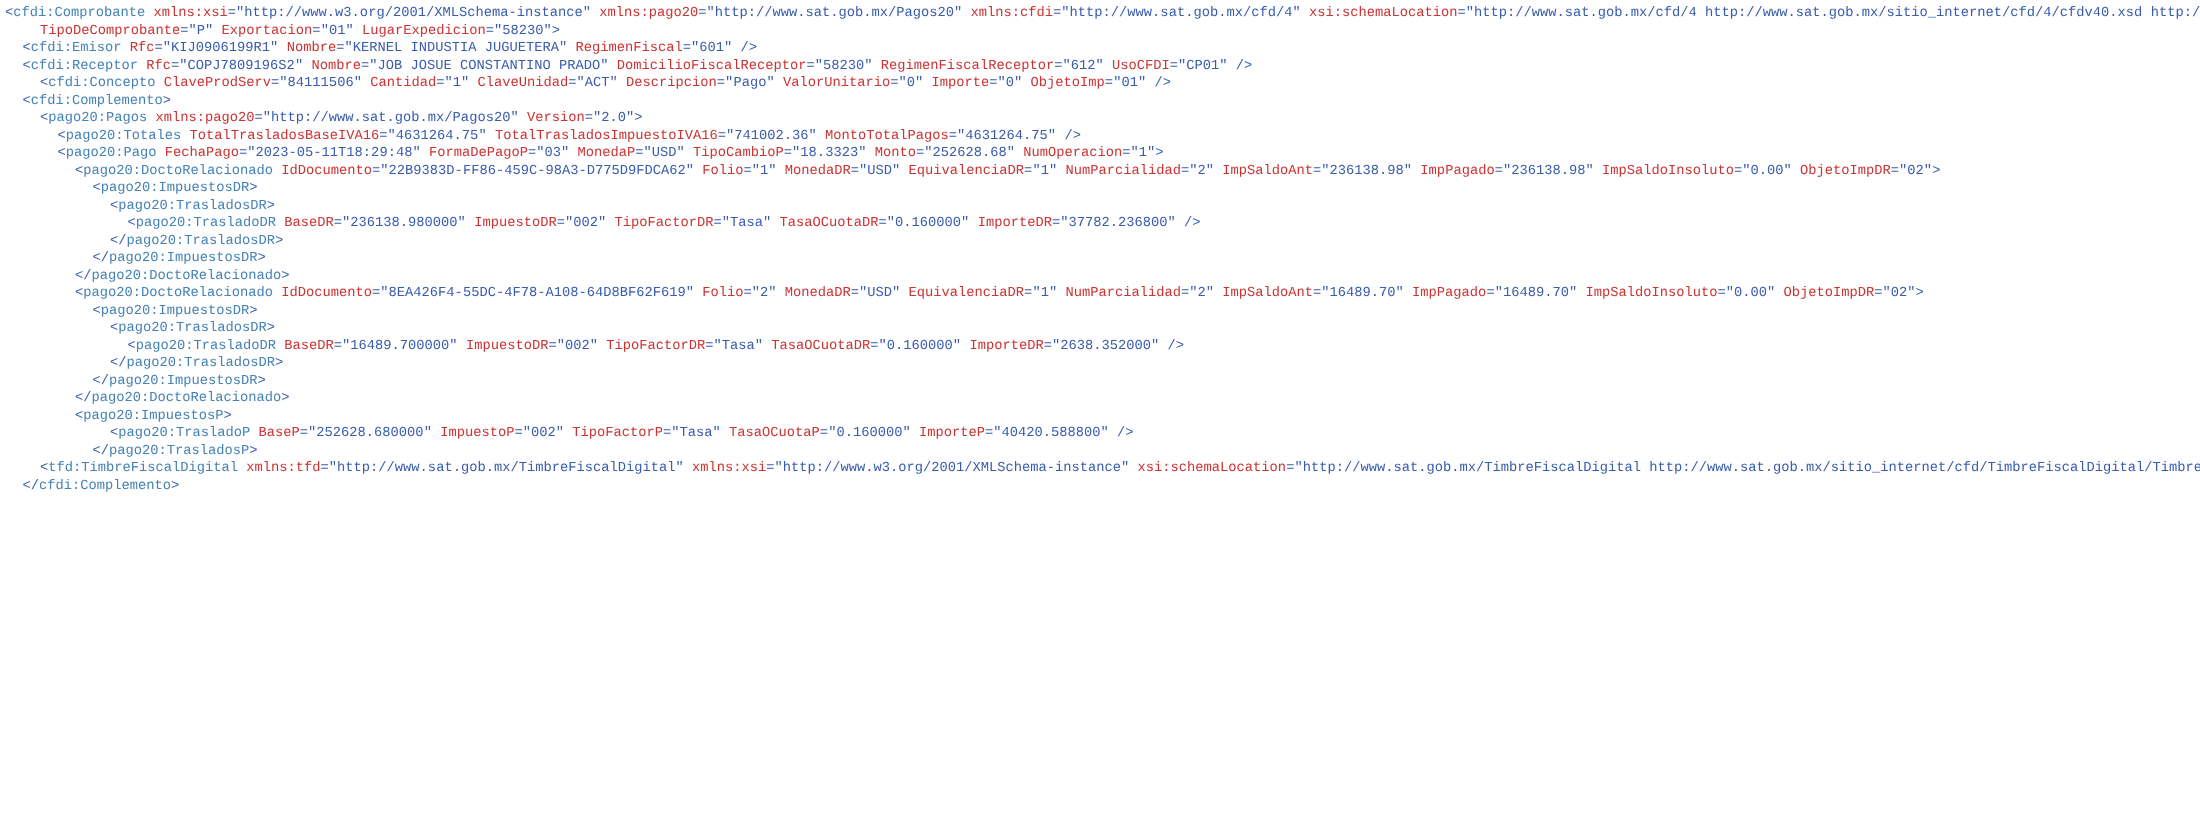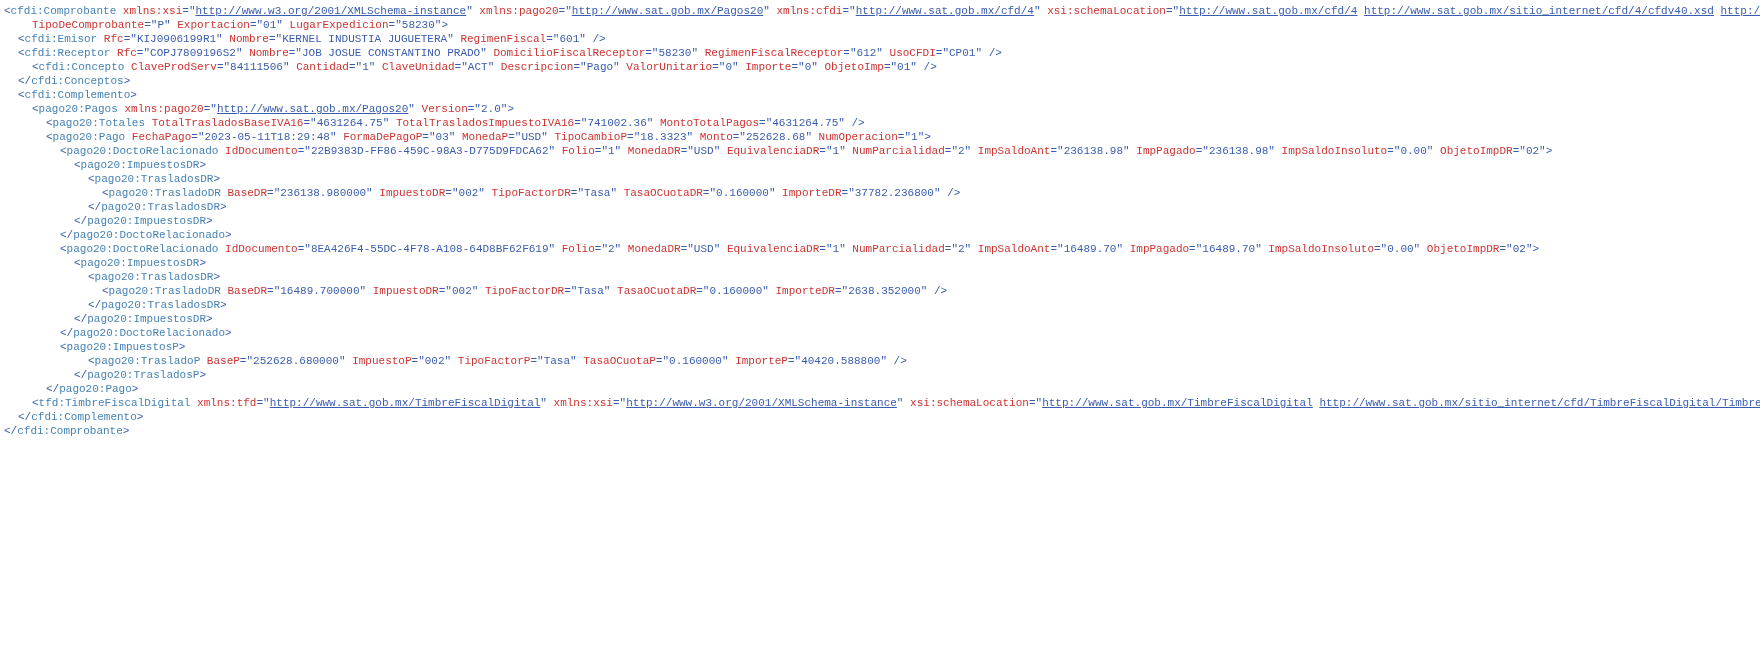--- a/index.html
+++ b/index.html
@@ -10,40 +10,39 @@
     line-height: 14px;
     background: #fff;
     color: #000;
     white-space: nowrap;
     overflow-x: auto;
   }
   .line { display: block; }
   .tag { color: #4682b4; margin-top: 20px; }
   .attr { color: #cc3333; }
   .val { color: #3a5cad; }
-  .link { color: #3a5cad; text-decoration: underline; }
+  .link { color: #3a5cad; }
   .punct { color: #3a5cad; }
   .ind1 { padding-left: 14px; display:inline-block; }
   .ind2 { padding-left: 28px; display:inline-block; }
   .ind3 { padding-left: 42px; display:inline-block; }
   .ind4 { padding-left: 56px; display:inline-block; }
   .ind5 { padding-left: 70px; display:inline-block; }
   .ind6 { padding-left: 84px; display:inline-block; }
   .ind7 { padding-left: 98px; display:inline-block; }
 </style>
 </head>
 <body>
 
 <div id="root">
     <span class="line"><span class="punct">&lt;</span><span class="tag">cfdi:Comprobante</span> <span class="attr">xmlns:xsi</span><span class="punct">=</span><span class="punct">"</span><span class="link">http://www.w3.org/2001/XMLSchema-instance</span><span class="punct">"</span> <span class="attr">xmlns:pago20</span><span class="punct">=</span><span class="punct">"</span><span class="link">http://www.sat.gob.mx/Pagos20</span><span class="punct">"</span> <span class="attr">xmlns:cfdi</span><span class="punct">=</span><span class="punct">"</span><span class="link">http://www.sat.gob.mx/cfd/4</span><span class="punct">"</span> <span class="attr">xsi:schemaLocation</span><span class="punct">=</span><span class="punct">"</span><span class="link">http://www.sat.gob.mx/cfd/4</span> <span class="link">http://www.sat.gob.mx/sitio_internet/cfd/4/cfdv40.xsd</span> <span class="link">http://www.sat.gob.mx/Pagos20</span>      <span class="val"></span> <span class="val"></span> <span class="val"></span>    </span>
     <span class="line"><span class="ind2"></span><span class="attr">TipoDeComprobante</span><span class="punct">=</span><span class="punct">"</span><span class="val">P</span><span class="punct">"</span> <span class="attr">Exportacion</span><span class="punct">=</span><span class="punct">"</span><span class="val">01</span><span class="punct">"</span> <span class="attr">LugarExpedicion</span><span class="punct">=</span><span class="punct">"</span><span class="val">58230</span><span class="punct">"</span><span class="punct">&gt;</span></span>
     <span class="line"><span class="ind1"></span><span class="punct">&lt;</span><span class="tag">cfdi:Emisor</span> <span class="attr">Rfc</span><span class="punct">=</span><span class="punct">"</span><span class="val">KIJ0906199R1</span><span class="punct">"</span> <span class="attr">Nombre</span><span class="punct">=</span><span class="punct">"</span><span class="val">KERNEL INDUSTIA JUGUETERA</span><span class="punct">"</span> <span class="attr">RegimenFiscal</span><span class="punct">=</span><span class="punct">"</span><span class="val">601</span><span class="punct">"</span> <span class="punct">/&gt;</span></span>
     <span class="line"><span class="ind1"></span><span class="punct">&lt;</span><span class="tag">cfdi:Receptor</span> <span class="attr">Rfc</span><span class="punct">=</span><span class="punct">"</span><span class="val">COPJ7809196S2</span><span class="punct">"</span> <span class="attr">Nombre</span><span class="punct">=</span><span class="punct">"</span><span class="val">JOB JOSUE CONSTANTINO PRADO</span><span class="punct">"</span> <span class="attr">DomicilioFiscalReceptor</span><span class="punct">=</span><span class="punct">"</span><span class="val">58230</span><span class="punct">"</span> <span class="attr">RegimenFiscalReceptor</span><span class="punct">=</span><span class="punct">"</span><span class="val">612</span><span class="punct">"</span> <span class="attr">UsoCFDI</span><span class="punct">=</span><span class="punct">"</span><span class="val">CP01</span><span class="punct">"</span> <span class="punct">/&gt;</span></span>
     <span class="line"><span class="ind2"></span><span class="punct">&lt;</span><span class="tag">cfdi:Concepto</span> <span class="attr">ClaveProdServ</span><span class="punct">=</span><span class="punct">"</span><span class="val">84111506</span><span class="punct">"</span> <span class="attr">Cantidad</span><span class="punct">=</span><span class="punct">"</span><span class="val">1</span><span class="punct">"</span> <span class="attr">ClaveUnidad</span><span class="punct">=</span><span class="punct">"</span><span class="val">ACT</span><span class="punct">"</span> <span class="attr">Descripcion</span><span class="punct">=</span><span class="punct">"</span><span class="val">Pago</span><span class="punct">"</span> <span class="attr">ValorUnitario</span><span class="punct">=</span><span class="punct">"</span><span class="val">0</span><span class="punct">"</span> <span class="attr">Importe</span><span class="punct">=</span><span class="punct">"</span><span class="val">0</span><span class="punct">"</span> <span class="attr">ObjetoImp</span><span class="punct">=</span><span class="punct">"</span><span class="val">01</span><span class="punct">"</span> <span class="punct">/&gt;</span></span>
-    <span class="line"><span class="ind1"></span><span class="punct">&lt;/</span><span class="tag">cfdi:Conceptos</span><span class="punct">&gt;</span></span>
     <span class="line"><span class="ind1"></span><span class="punct">&lt;</span><span class="tag">cfdi:Complemento</span><span class="punct">&gt;</span></span>
     <span class="line"><span class="ind2"></span><span class="punct">&lt;</span><span class="tag">pago20:Pagos</span> <span class="attr">xmlns:pago20</span><span class="punct">=</span><span class="punct">"</span><span class="link">http://www.sat.gob.mx/Pagos20</span><span class="punct">"</span> <span class="attr">Version</span><span class="punct">=</span><span class="punct">"</span><span class="val">2.0</span><span class="punct">"</span><span class="punct">&gt;</span></span>
     <span class="line"><span class="ind3"></span><span class="punct">&lt;</span><span class="tag">pago20:Totales</span> <span class="attr">TotalTrasladosBaseIVA16</span><span class="punct">=</span><span class="punct">"</span><span class="val">4631264.75</span><span class="punct">"</span> <span class="attr">TotalTrasladosImpuestoIVA16</span><span class="punct">=</span><span class="punct">"</span><span class="val">741002.36</span><span class="punct">"</span> <span class="attr">MontoTotalPagos</span><span class="punct">=</span><span class="punct">"</span><span class="val">4631264.75</span><span class="punct">"</span> <span class="punct">/&gt;</span></span>
     <span class="line"><span class="ind3"></span><span class="punct">&lt;</span><span class="tag">pago20:Pago</span> <span class="attr">FechaPago</span><span class="punct">=</span><span class="punct">"</span><span class="val">2023-05-11T18:29:48</span><span class="punct">"</span> <span class="attr">FormaDePagoP</span><span class="punct">=</span><span class="punct">"</span><span class="val">03</span><span class="punct">"</span> <span class="attr">MonedaP</span><span class="punct">=</span><span class="punct">"</span><span class="val">USD</span><span class="punct">"</span> <span class="attr">TipoCambioP</span><span class="punct">=</span><span class="punct">"</span><span class="val">18.3323</span><span class="punct">"</span> <span class="attr">Monto</span><span class="punct">=</span><span class="punct">"</span><span class="val">252628.68</span><span class="punct">"</span> <span class="attr">NumOperacion</span><span class="punct">=</span><span class="punct">"</span><span class="val">1</span><span class="punct">"</span><span class="punct">&gt;</span></span>
     <span class="line"><span class="ind4"></span><span class="punct">&lt;</span><span class="tag">pago20:DoctoRelacionado</span> <span class="attr">IdDocumento</span><span class="punct">=</span><span class="punct">"</span><span class="val">22B9383D-FF86-459C-98A3-D775D9FDCA62</span><span class="punct">"</span> <span class="attr">Folio</span><span class="punct">=</span><span class="punct">"</span><span class="val">1</span><span class="punct">"</span> <span class="attr">MonedaDR</span><span class="punct">=</span><span class="punct">"</span><span class="val">USD</span><span class="punct">"</span> <span class="attr">EquivalenciaDR</span><span class="punct">=</span><span class="punct">"</span><span class="val">1</span><span class="punct">"</span> <span class="attr">NumParcialidad</span><span class="punct">=</span><span class="punct">"</span><span class="val">2</span><span class="punct">"</span> <span class="attr">ImpSaldoAnt</span><span class="punct">=</span><span class="punct">"</span><span class="val">236138.98</span><span class="punct">"</span> <span class="attr">ImpPagado</span><span class="punct">=</span><span class="punct">"</span><span class="val">236138.98</span><span class="punct">"</span> <span class="attr">ImpSaldoInsoluto</span><span class="punct">=</span><span class="punct">"</span><span class="val">0.00</span><span class="punct">"</span> <span class="attr">ObjetoImpDR</span><span class="punct">=</span><span class="punct">"</span><span class="val">02</span><span class="punct">"</span><span class="punct">&gt;</span></span>
     <span class="line"><span class="ind5"></span><span class="punct">&lt;</span><span class="tag">pago20:ImpuestosDR</span><span class="punct">&gt;</span></span>
     <span class="line"><span class="ind6"></span><span class="punct">&lt;</span><span class="tag">pago20:TrasladosDR</span><span class="punct">&gt;</span></span>
     <span class="line"><span class="ind7"></span><span class="punct">&lt;</span><span class="tag">pago20:TrasladoDR</span> <span class="attr">BaseDR</span><span class="punct">=</span><span class="punct">"</span><span class="val">236138.980000</span><span class="punct">"</span> <span class="attr">ImpuestoDR</span><span class="punct">=</span><span class="punct">"</span><span class="val">002</span><span class="punct">"</span> <span class="attr">TipoFactorDR</span><span class="punct">=</span><span class="punct">"</span><span class="val">Tasa</span><span class="punct">"</span> <span class="attr">TasaOCuotaDR</span><span class="punct">=</span><span class="punct">"</span><span class="val">0.160000</span><span class="punct">"</span> <span class="attr">ImporteDR</span><span class="punct">=</span><span class="punct">"</span><span class="val">37782.236800</span><span class="punct">"</span> <span class="punct">/&gt;</span></span>
     <span class="line"><span class="ind6"></span><span class="punct">&lt;/</span><span class="tag">pago20:TrasladosDR</span><span class="punct">&gt;</span></span>
     <span class="line"><span class="ind5"></span><span class="punct">&lt;/</span><span class="tag">pago20:ImpuestosDR</span><span class="punct">&gt;</span></span>
@@ -51,17 +50,15 @@
     <span class="line"><span class="ind4"></span><span class="punct">&lt;</span><span class="tag">pago20:DoctoRelacionado</span> <span class="attr">IdDocumento</span><span class="punct">=</span><span class="punct">"</span><span class="val">8EA426F4-55DC-4F78-A108-64D8BF62F619</span><span class="punct">"</span> <span class="attr">Folio</span><span class="punct">=</span><span class="punct">"</span><span class="val">2</span><span class="punct">"</span> <span class="attr">MonedaDR</span><span class="punct">=</span><span class="punct">"</span><span class="val">USD</span><span class="punct">"</span> <span class="attr">EquivalenciaDR</span><span class="punct">=</span><span class="punct">"</span><span class="val">1</span><span class="punct">"</span> <span class="attr">NumParcialidad</span><span class="punct">=</span><span class="punct">"</span><span class="val">2</span><span class="punct">"</span> <span class="attr">ImpSaldoAnt</span><span class="punct">=</span><span class="punct">"</span><span class="val">16489.70</span><span class="punct">"</span> <span class="attr">ImpPagado</span><span class="punct">=</span><span class="punct">"</span><span class="val">16489.70</span><span class="punct">"</span> <span class="attr">ImpSaldoInsoluto</span><span class="punct">=</span><span class="punct">"</span><span class="val">0.00</span><span class="punct">"</span> <span class="attr">ObjetoImpDR</span><span class="punct">=</span><span class="punct">"</span><span class="val">02</span><span class="punct">"</span><span class="punct">&gt;</span></span>
     <span class="line"><span class="ind5"></span><span class="punct">&lt;</span><span class="tag">pago20:ImpuestosDR</span><span class="punct">&gt;</span></span>
     <span class="line"><span class="ind6"></span><span class="punct">&lt;</span><span class="tag">pago20:TrasladosDR</span><span class="punct">&gt;</span></span>
     <span class="line"><span class="ind7"></span><span class="punct">&lt;</span><span class="tag">pago20:TrasladoDR</span> <span class="attr">BaseDR</span><span class="punct">=</span><span class="punct">"</span><span class="val">16489.700000</span><span class="punct">"</span> <span class="attr">ImpuestoDR</span><span class="punct">=</span><span class="punct">"</span><span class="val">002</span><span class="punct">"</span> <span class="attr">TipoFactorDR</span><span class="punct">=</span><span class="punct">"</span><span class="val">Tasa</span><span class="punct">"</span> <span class="attr">TasaOCuotaDR</span><span class="punct">=</span><span class="punct">"</span><span class="val">0.160000</span><span class="punct">"</span> <span class="attr">ImporteDR</span><span class="punct">=</span><span class="punct">"</span><span class="val">2638.352000</span><span class="punct">"</span> <span class="punct">/&gt;</span></span>
     <span class="line"><span class="ind6"></span><span class="punct">&lt;/</span><span class="tag">pago20:TrasladosDR</span><span class="punct">&gt;</span></span>
     <span class="line"><span class="ind5"></span><span class="punct">&lt;/</span><span class="tag">pago20:ImpuestosDR</span><span class="punct">&gt;</span></span>
     <span class="line"><span class="ind4"></span><span class="punct">&lt;/</span><span class="tag">pago20:DoctoRelacionado</span><span class="punct">&gt;</span></span>
     <span class="line"><span class="ind4"></span><span class="punct">&lt;</span><span class="tag">pago20:ImpuestosP</span><span class="punct">&gt;</span></span>
     <span class="line"><span class="ind6"></span><span class="punct">&lt;</span><span class="tag">pago20:TrasladoP</span> <span class="attr">BaseP</span><span class="punct">=</span><span class="punct">"</span><span class="val">252628.680000</span><span class="punct">"</span> <span class="attr">ImpuestoP</span><span class="punct">=</span><span class="punct">"</span><span class="val">002</span><span class="punct">"</span> <span class="attr">TipoFactorP</span><span class="punct">=</span><span class="punct">"</span><span class="val">Tasa</span><span class="punct">"</span> <span class="attr">TasaOCuotaP</span><span class="punct">=</span><span class="punct">"</span><span class="val">0.160000</span><span class="punct">"</span> <span class="attr">ImporteP</span><span class="punct">=</span><span class="punct">"</span><span class="val">40420.588800</span><span class="punct">"</span> <span class="punct">/&gt;</span></span>
     <span class="line"><span class="ind5"></span><span class="punct">&lt;/</span><span class="tag">pago20:TrasladosP</span><span class="punct">&gt;</span></span>
-    <span class="line"><span class="ind3"></span><span class="punct">&lt;/</span><span class="tag">pago20:Pago</span><span class="punct">&gt;</span></span>
     <span class="line"><span class="ind2"></span><span class="punct">&lt;</span><span class="tag">tfd:TimbreFiscalDigital</span> <span class="attr">xmlns:tfd</span><span class="punct">=</span><span class="punct">"</span><span class="link">http://www.sat.gob.mx/TimbreFiscalDigital</span><span class="punct">"</span> <span class="attr">xmlns:xsi</span><span class="punct">=</span><span class="punct">"</span><span class="link">http://www.w3.org/2001/XMLSchema-instance</span><span class="punct">"</span> <span class="attr">xsi:schemaLocation</span><span class="punct">=</span><span class="punct">"</span><span class="link">http://www.sat.gob.mx/TimbreFiscalDigital</span> <span class="link">http://www.sat.gob.mx/sitio_internet/cfd/TimbreFiscalDigital/TimbreFiscalDigitalv11.xsd</span>        </span>
     <span class="line"><span class="ind1"></span><span class="punct">&lt;/</span><span class="tag">cfdi:Complemento</span><span class="punct">&gt;</span></span>
-    <span class="line"><span class="punct">&lt;/</span><span class="tag">cfdi:Comprobante</span><span class="punct">&gt;</span></span>
   </div>
 
 </body></html>

